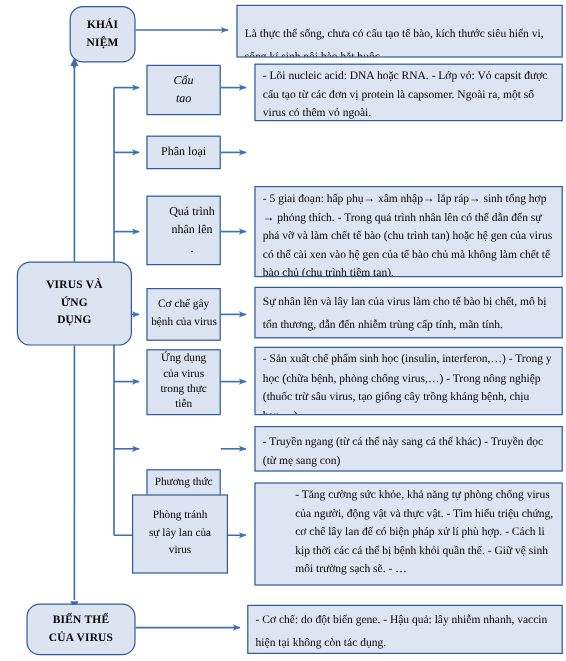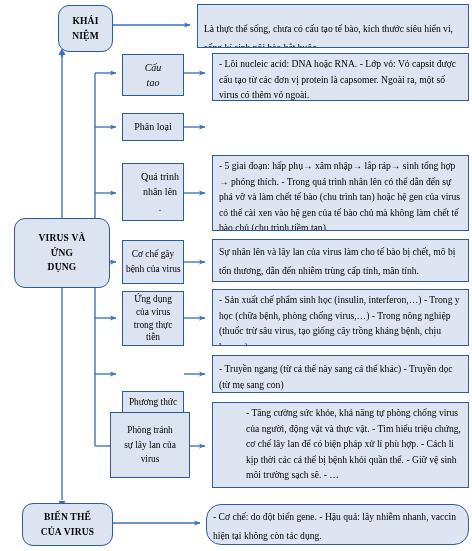--- a/index.html
+++ b/index.html
@@ -216,18 +216,18 @@
     <span class="detail-line">- Giữ vệ sinh môi trường sạch sẽ.</span>
     <span class="detail-line">- …</span>
   </div>
 
   <div class="node rounded cap" style="left:22px; top:503px; width:91px; height:43px;">
     <div>
       <span class="mid-line">BIẾN THỂ</span>
       <span class="mid-line">CỦA VIRUS</span>
     </div>
   </div>
-  <div class="node detail wide" style="left:206px; top:504px; width:263px; height:41px; padding-top:2px;border-radius:15px;">
+  <div class="node detail wide" style="left:206px; top:504px; width:263px; height:41px; padding-top:2px;">
     <span class="detail-line">- Cơ chế: do đột biến gene.</span>
     <span class="detail-line">- Hậu quả: lây nhiễm nhanh, vaccin hiện tại không còn tác dụng.</span>
   </div>
 
 </div>
 
 </body></html>

